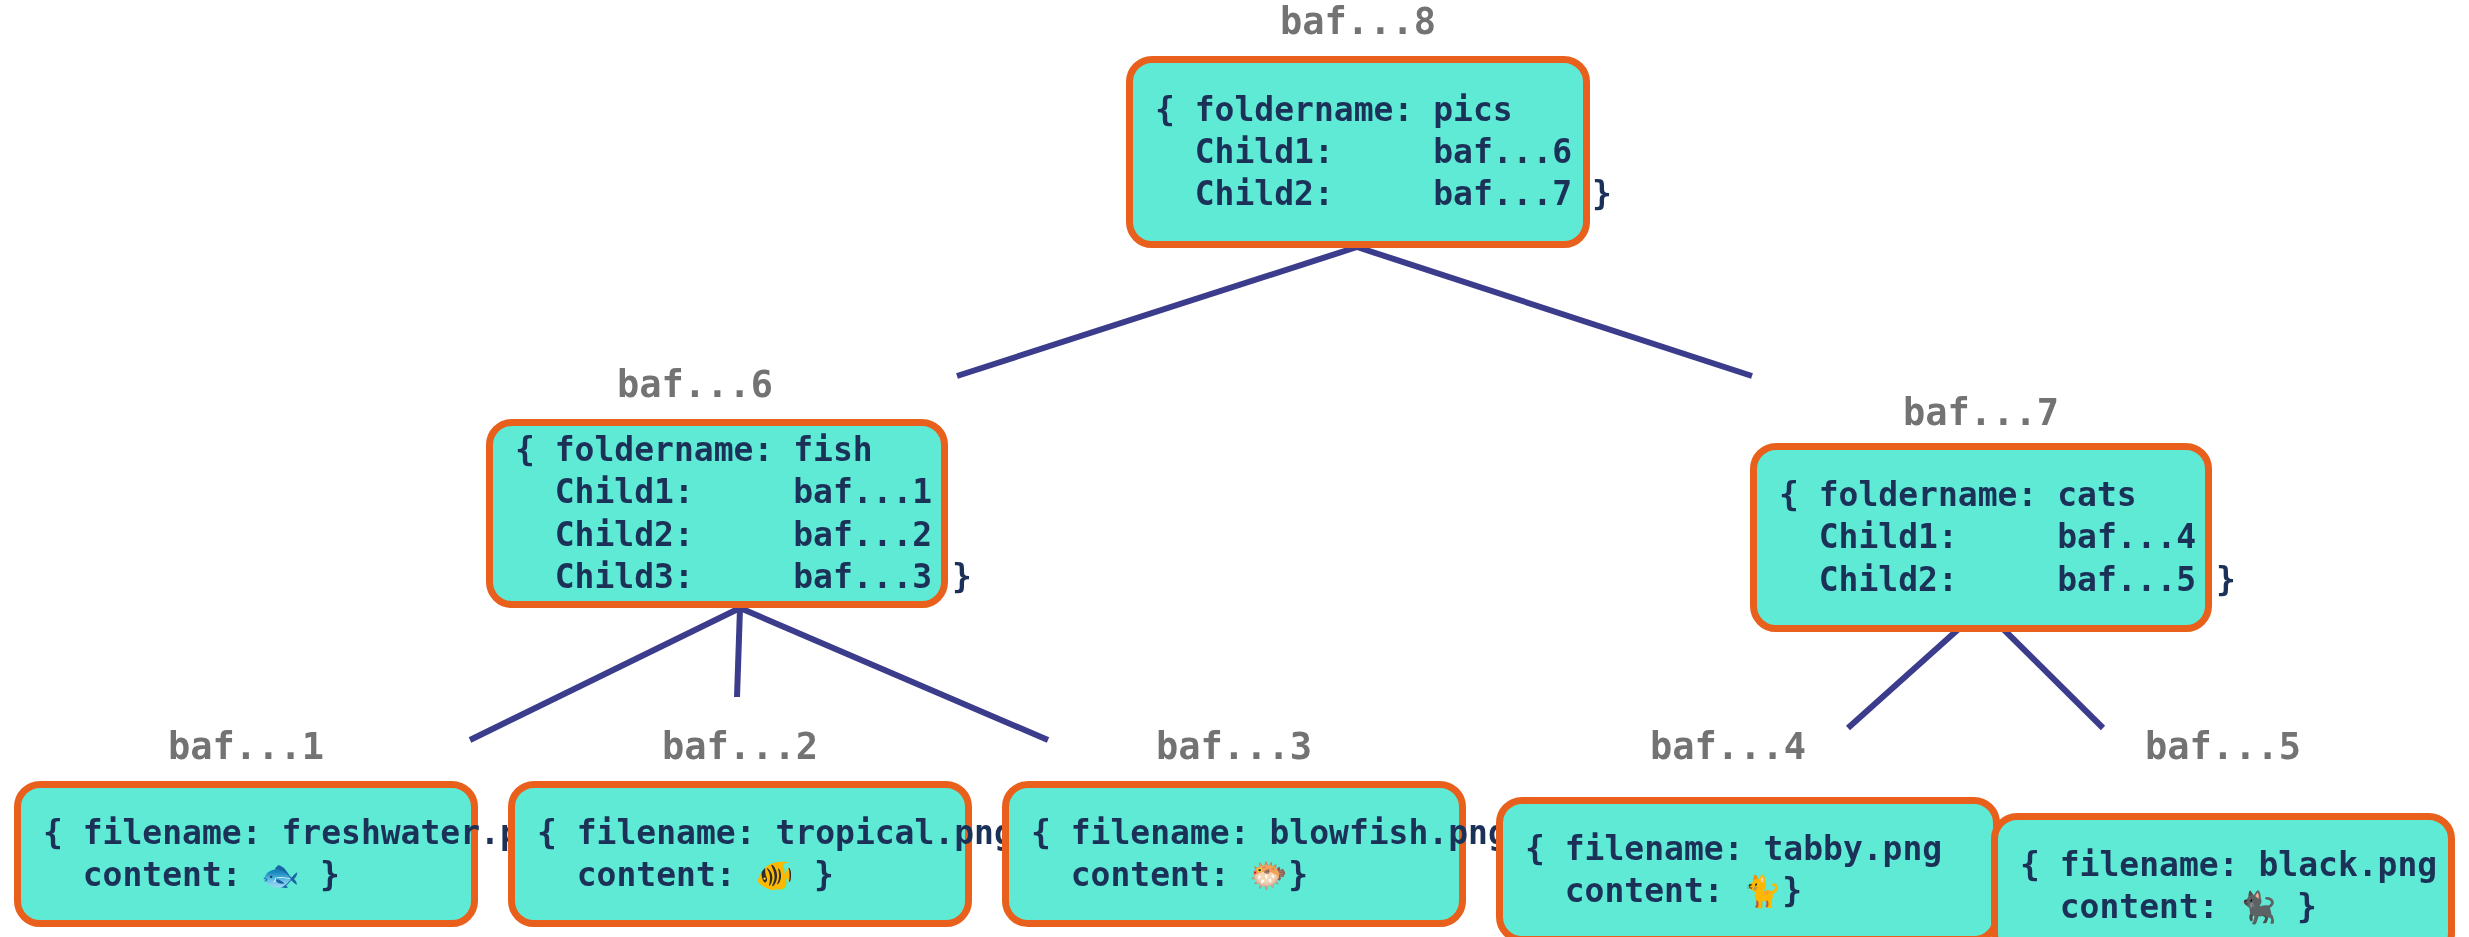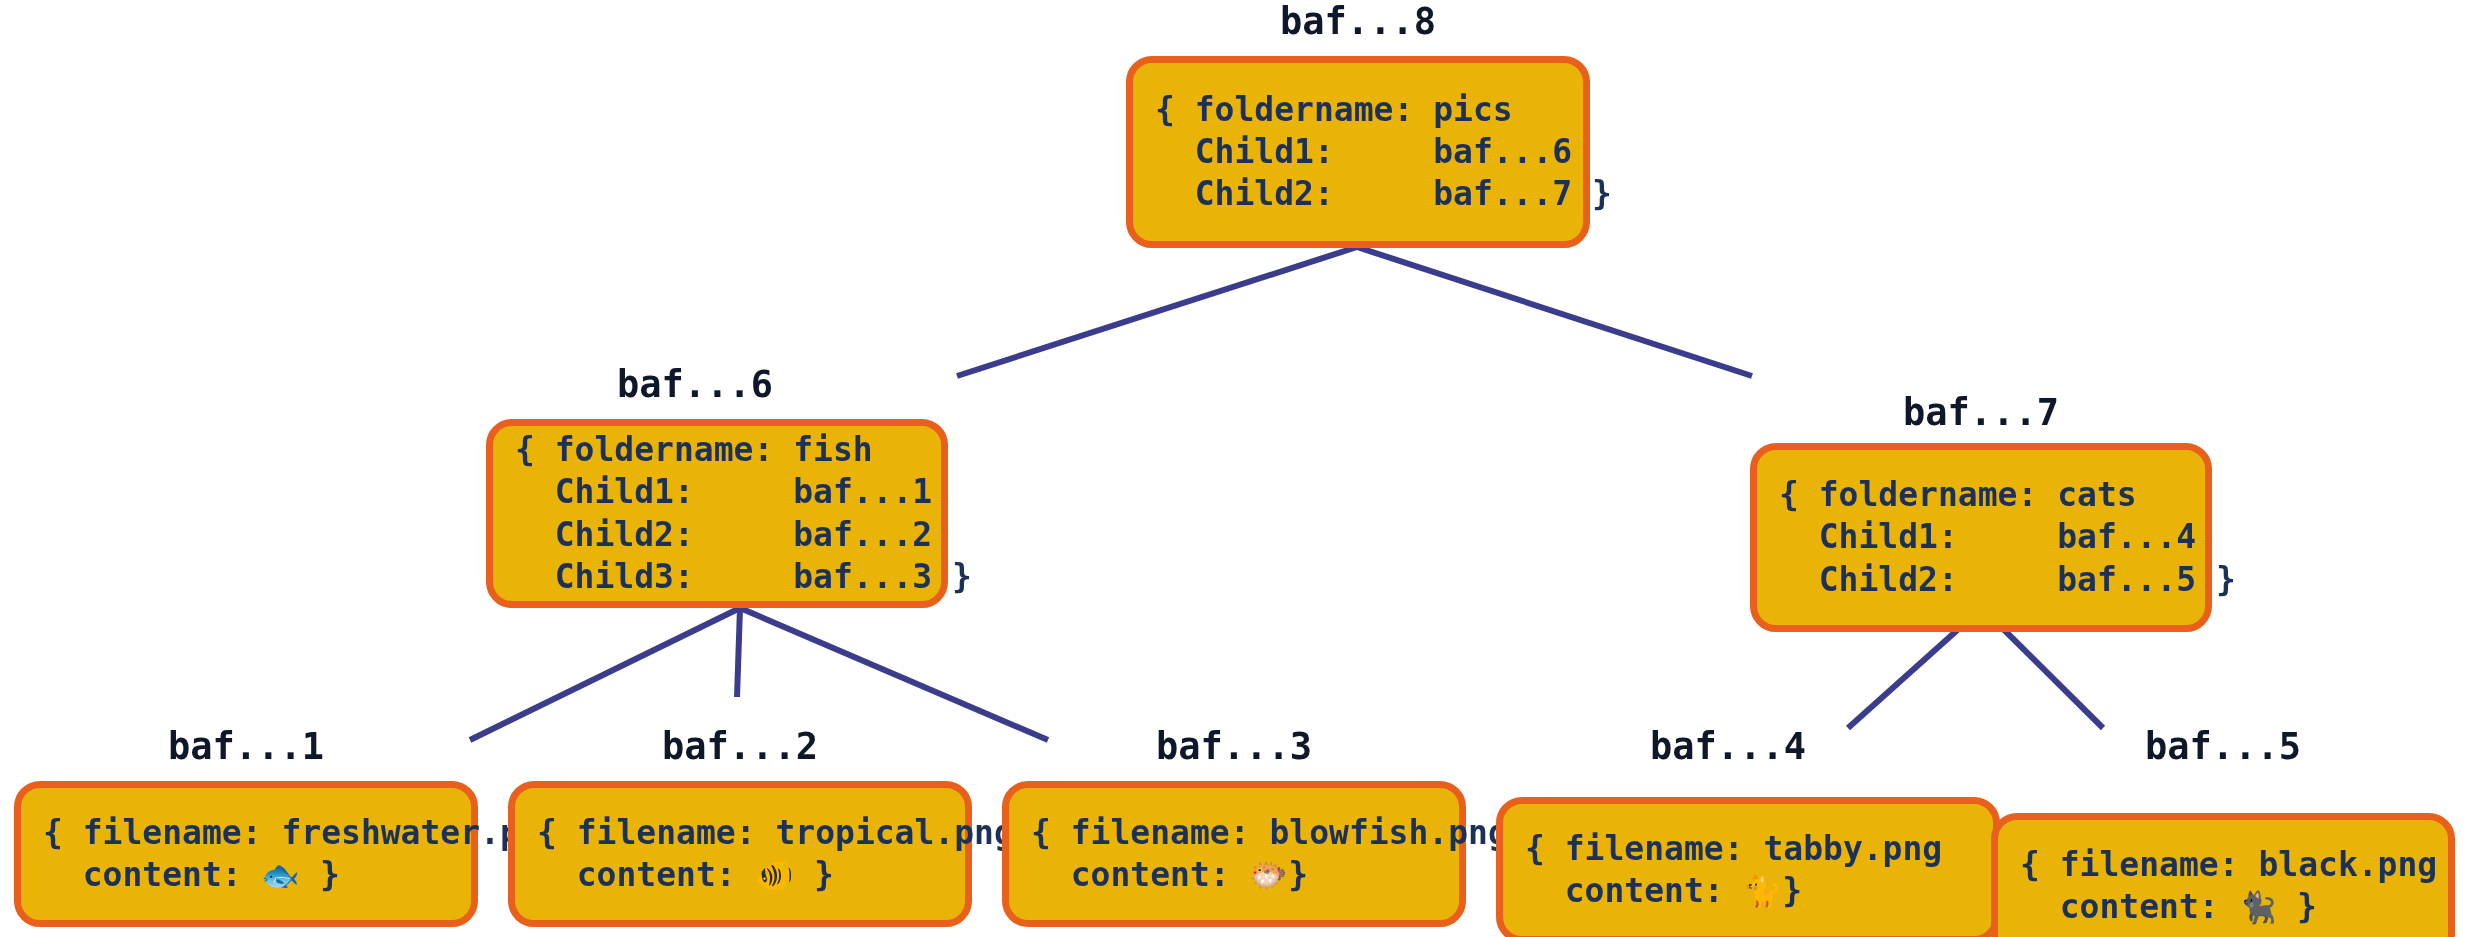--- a/index.html
+++ b/index.html
@@ -25,33 +25,33 @@
   }
   .node {
     position: absolute;
     box-sizing: border-box;
   }
   .node-label {
     position: absolute;
     left: 0;
     width: 100%;
     text-align: center;
-    color: #0f172a;
+    color: #737373;
     font-family: "DejaVu Sans Mono", "Liberation Mono", monospace;
     font-size: 37px;
     font-weight: 700;
     letter-spacing: 0px;
     white-space: nowrap;
   }
   .node-box {
     position: absolute;
     box-sizing: border-box;
     border: 7px solid #e8601c;
     border-radius: 26px;
-    background: #eab308;
+    background: #5eead4;
     display: flex;
     flex-direction: column;
     justify-content: center;
   }
   .node-text {
     color: #1b3158;
     font-family: "DejaVu Sans Mono", "Liberation Mono", monospace;
     font-size: 33px;
     font-weight: 700;
     line-height: 1.28;

